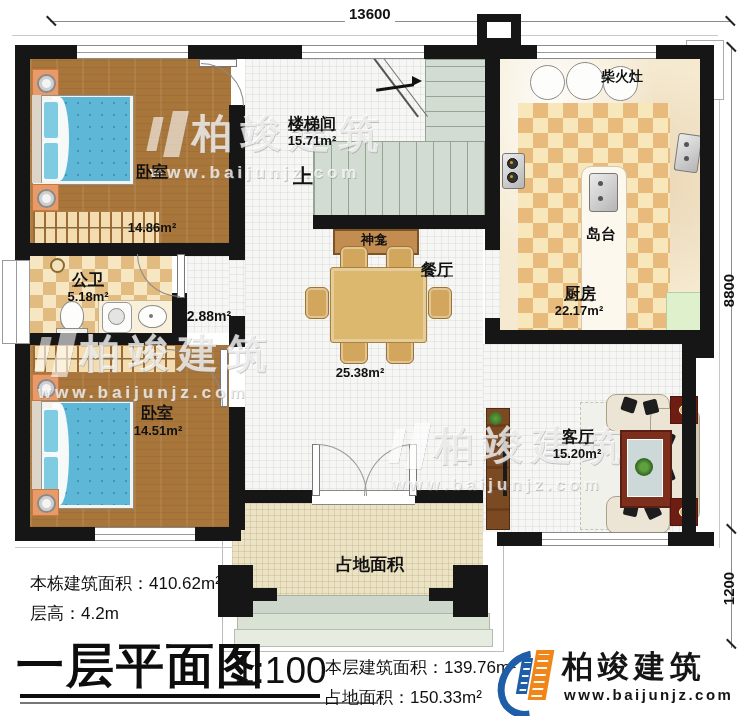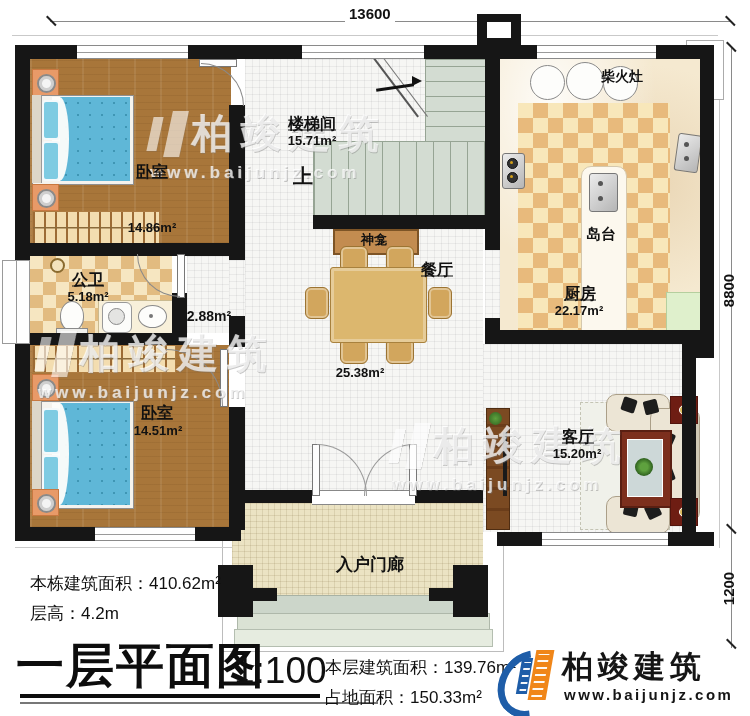--- a/index.html
+++ b/index.html
@@ -288,21 +288,21 @@
   <div class="lbl rarea" style="left:579px;top:310px;">22.17m²</div>
   <div class="lbl rname" style="left:88px;top:280px;">公卫</div>
   <div class="lbl rarea" style="left:88px;top:296px;">5.18m²</div>
   <div class="lbl" style="left:209px;top:316px;font-size:14px;">2.88m²</div>
   <div class="lbl rname" style="left:157px;top:413px;">卧室</div>
   <div class="lbl rarea" style="left:158px;top:430px;">14.51m²</div>
   <div class="lbl rname" style="left:437px;top:270px;">餐厅</div>
   <div class="lbl rarea" style="left:360px;top:372px;">25.38m²</div>
   <div class="lbl rname" style="left:578px;top:437px;">客厅</div>
   <div class="lbl rarea" style="left:577px;top:453px;">15.20m²</div>
-  <div class="lbl" style="left:370px;top:564px;font-size:17px;">入户门廊</div>
+  <div class="lbl" style="left:370px;top:564px;font-size:17px;">占地面积</div>
 
   <div class="info-line" style="left:30px;top:572px;">
     <span>本栋建筑面积：</span><span>410.62m²</span>
   </div>
   <div class="info-line" style="left:30px;top:602px;text-align:center;">
     <span>层高：</span><span>4.2m</span>
   </div>
 
   <div class="title" style="left:16px;top:634px;">一层平面图</div>
   <div class="rule" style="left:20px;top:694px;width:300px;height:4px;"></div>

